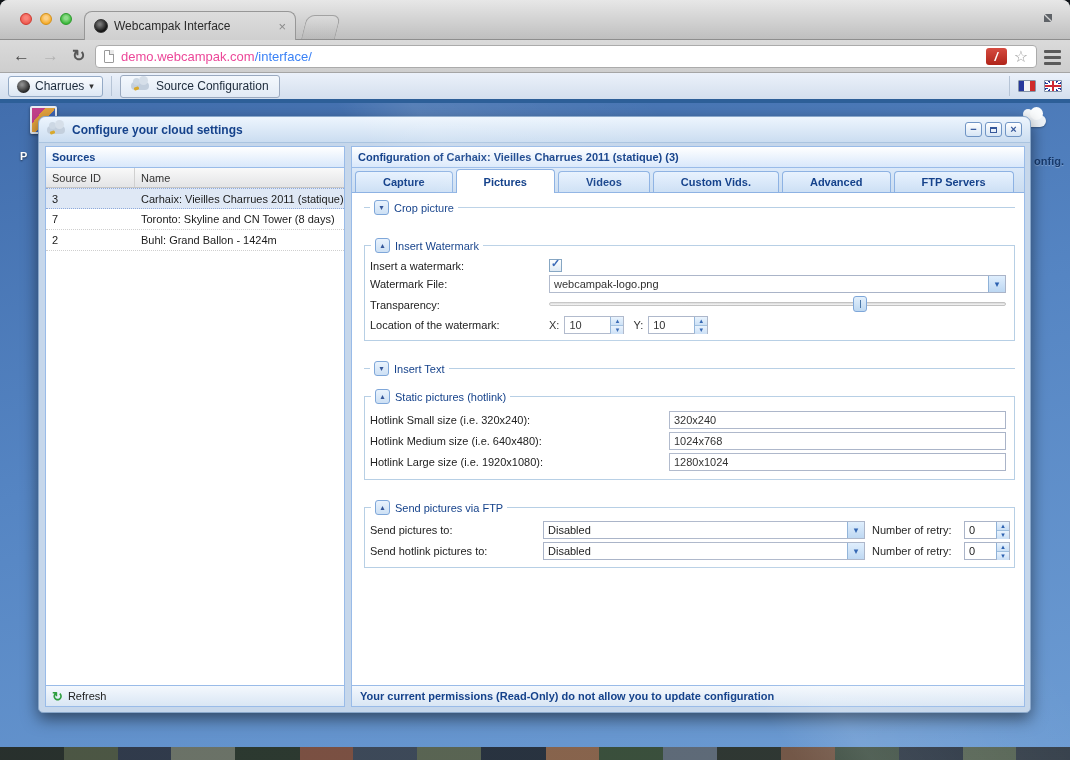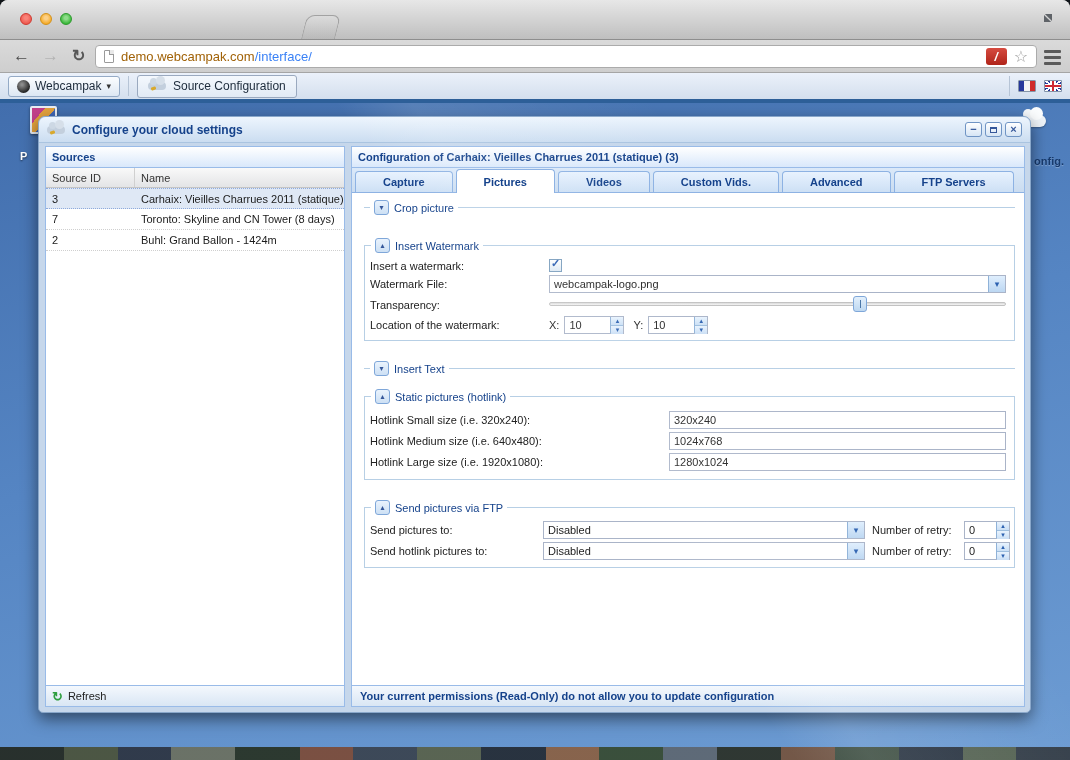--- a/index.html
+++ b/index.html
@@ -25,21 +25,21 @@
 
   
   .navbar{height:33px;flex:none;background:linear-gradient(#dadada,#cecece);border-bottom:1px solid #a5a5a5;position:relative;}
   .nav-ic{position:absolute;top:4px;font-size:17px;line-height:24px;font-weight:bold;}
   .ic-back{left:13px;color:#4c4c4c;}
   .ic-fwd{left:42px;color:#b3b3b3;}
   .ic-reload{left:72px;color:#575757;font-size:16px;}
   .urlbar{position:absolute;left:95px;right:33px;top:5px;height:23px;background:#fff;border:1px solid #ababab;border-radius:4px;display:flex;align-items:center;gap:7px;padding:0 8px;font-size:13px;}
   .doc-ic{width:10px;height:13px;border:1px solid #9a9a9a;border-radius:1px;background:#fff;flex:none;position:relative;}
   .doc-ic::after{content:"";position:absolute;right:-1px;top:-1px;width:4px;height:4px;background:#e9e9e9;border-left:1px solid #9a9a9a;border-bottom:1px solid #9a9a9a;}
-  .url-domain{color:#a16207;text-align:center;}
+  .url-domain{color:#ec4899;text-align:center;}
   .url-path{color:#3b82f6;}
   .flash-ic{margin-left:auto;width:21px;height:17px;background:linear-gradient(#d64b40,#b02419);border-radius:3px;color:#fff;font-weight:bold;font-style:italic;font-size:12px;display:flex;align-items:center;justify-content:center;flex:none;}
   .star-ic{color:#9a9a9a;font-size:16px;line-height:1;flex:none;}
   .hamburger{position:absolute;right:9px;top:10px;width:17px;}
   .hamburger i{display:block;height:3px;background:#5a5a5a;margin-bottom:3px;border-radius:1px;}
 
   
   .app-toolbar{height:30px;flex:none;background:linear-gradient(#ebf1fa,#d4dfee);border-bottom:4px solid #2d5f98;display:flex;align-items:center;gap:8px;padding:0 8px;font-size:12px;color:#1c2a3a;}
   .btn-wk{display:flex;align-items:center;gap:5px;border:1px solid #94aac6;background:linear-gradient(#fbfdff,#dde7f3);border-radius:3px;height:21px;padding:0 8px;}
   .wk-logo{width:13px;height:13px;border-radius:50%;background:radial-gradient(circle at 38% 35%,#8c8c8c 8%,#1c1c1c 75%);flex:none;}
@@ -140,20 +140,25 @@
 
 <div class="stage">
   <div class="browser">
 
     <div class="titlebar">
       <div class="lights">
         <span class="light red"></span>
         <span class="light yellow"></span>
         <span class="light green"></span>
       </div>
+      <div class="btab">
+        <span class="favicon"></span>
+        <span>Webcampak Interface</span>
+        <span class="btab-close">×</span>
+      </div>
       <div class="newtab"></div>
       <div class="fsarrows">
           <i class="ne"></i>
           <i class="sw"></i>
         </div>
     </div>
 
     <div class="navbar">
       <span class="nav-ic ic-back">←</span>
       <span class="nav-ic ic-fwd">→</span>
@@ -167,21 +172,21 @@
       <div class="hamburger">
           <i></i>
           <i></i>
           <i style="margin-bottom:0"></i>
         </div>
     </div>
 
     <div class="app-toolbar">
       <div class="btn-wk">
         <span class="wk-logo"></span>
-        <span>Webcampak</span>
+        <span>Charrues</span>
         <span class="caret">▾</span>
       </div>
       <div class="vsep"></div>
       <div class="btn-cc">
         <span class="cloud">
             <span class="wrench"></span>
           </span>
         <span>Source Configuration</span>
       </div>
       <div class="flags">

